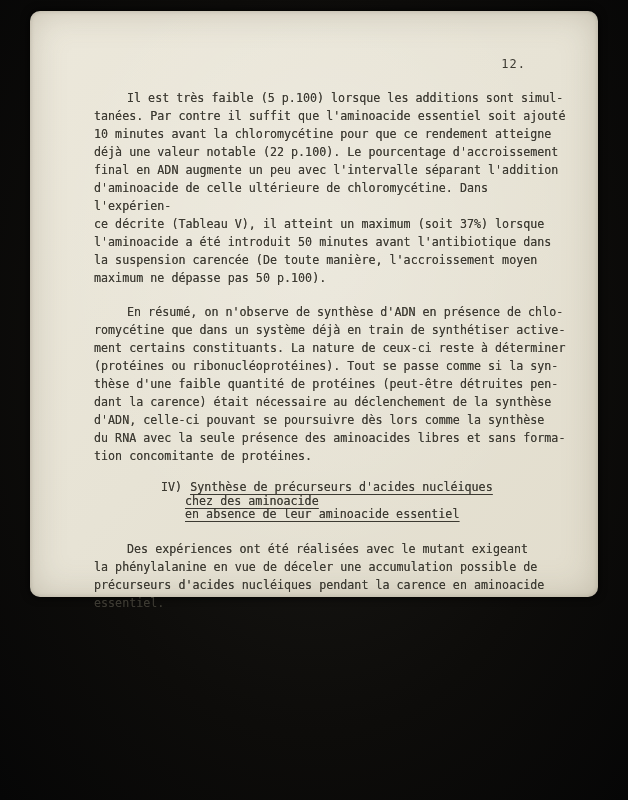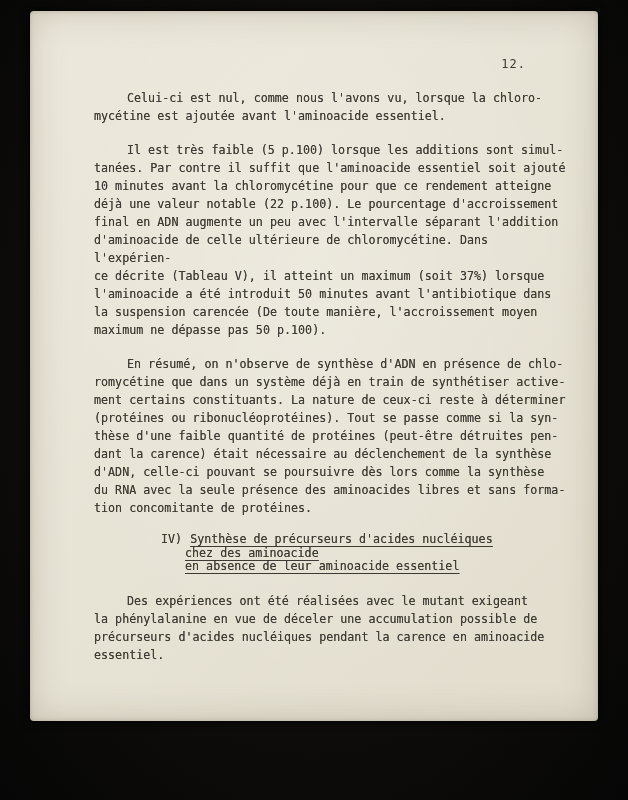--- a/index.html
+++ b/index.html
@@ -12,26 +12,26 @@
     position: relative;
     overflow: hidden;
     background: radial-gradient(ellipse at 50% 45%, #1a1916 0%, #0d0c0a 60%, #060606 100%);
     font-family: "DejaVu Sans Mono", "Liberation Mono", monospace;
   }
   .page {
     position: absolute;
     left: 30px;
     top: 11px;
     width: 568px;
-    height: 710px;
+    height: 586px;
     background:
       radial-gradient(ellipse at 50% 40%, rgba(255,255,255,0.20) 0%, rgba(255,255,255,0) 65%),
       linear-gradient(135deg, #ece8db 0%, #e7e3d5 50%, #e2ddcd 100%);
     background-color: #e8e4d6;
-    border-radius: 4px;
+    border-radius: 10px;
     box-shadow:
       inset 0 0 35px rgba(110, 100, 80, 0.28),
       inset 0 0 4px rgba(80, 70, 55, 0.25),
       0 0 8px rgba(0,0,0,0.9);
   }
   .page-number {
     position: absolute;
     top: 46px;
     right: 72px;
     font-size: 12px;
@@ -77,22 +77,20 @@
 </style>
 </head>
 <body>
 
 <div class="page">
 
   <div class="page-number">12.</div>
 
   <div class="text-block">
 
-    <p class="para">Celui-ci est nul, comme nous l'avons vu, lorsque la chloro-
-mycétine est ajoutée avant l'aminoacide essentiel.</p>
 
     <p class="para">Il est très faible (5 p.100) lorsque les additions sont simul-
 tanées. Par contre il suffit que l'aminoacide essentiel soit ajouté
 10 minutes avant la chloromycétine pour que ce rendement atteigne
 déjà une valeur notable (22 p.100). Le pourcentage d'accroissement
 final en ADN augmente un peu avec l'intervalle séparant l'addition
 d'aminoacide de celle ultérieure de chloromycétine. Dans l'expérien-
 ce décrite (Tableau V), il atteint un maximum (soit 37%) lorsque
 l'aminoacide a été introduit 50 minutes avant l'antibiotique dans
 la suspension carencée (De toute manière, l'accroissement moyen

